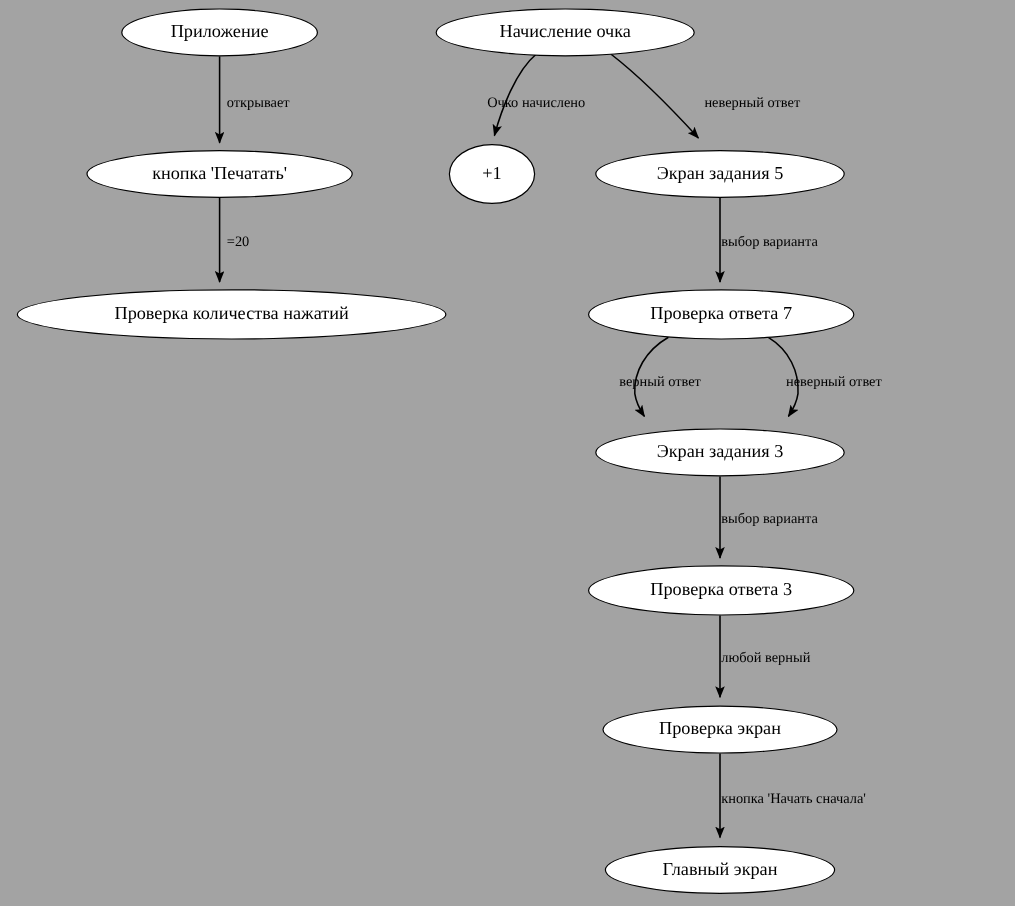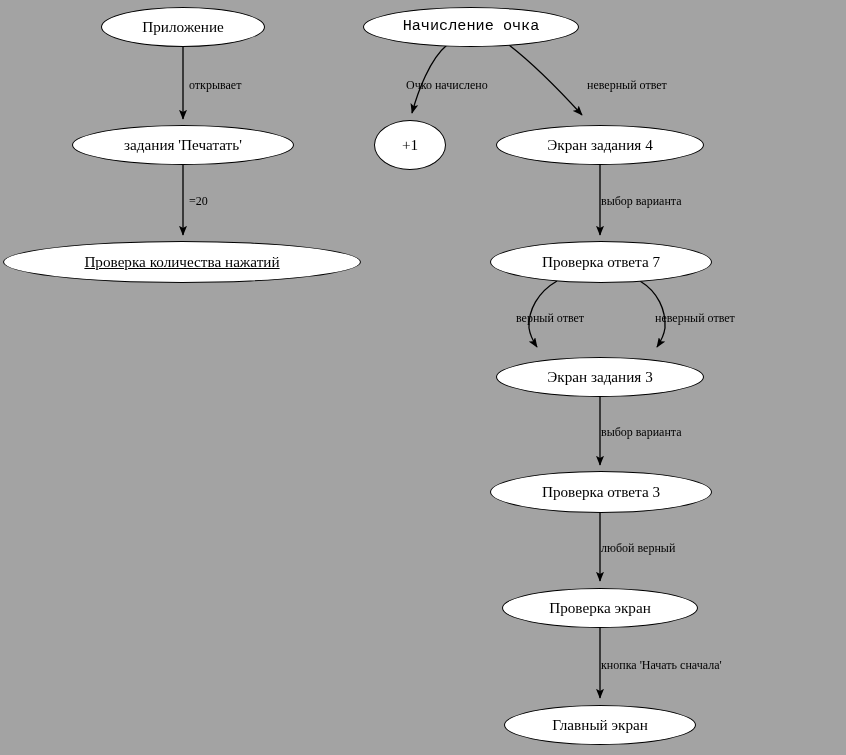--- a/index.html
+++ b/index.html
@@ -77,33 +77,33 @@
         <path d="M600,513 L600,581" fill="none" stroke="#000000" stroke-width="1.3" marker-end="url(#arrowhead)"></path>
         <path d="M600,628 L600,698" fill="none" stroke="#000000" stroke-width="1.3" marker-end="url(#arrowhead)"></path>
       </g>
   </svg>
 
   <div id="nodes-layer">
       <div class="node" style="left: 101px; top: 7px; width: 164px; height: 40px; border-color: rgb(0, 0, 0);">
         <span class="node-label" style="color: rgb(0, 0, 0);">Приложение</span>
       </div>
       <div class="node" style="left: 72px; top: 125px; width: 222px; height: 40px; border-color: rgb(0, 0, 0);">
-        <span class="node-label" style="color: rgb(0, 0, 0);">задания 'Печатать'</span>
+        <span class="node-label" style="color: rgb(0, 0, 0);">кнопка 'Печатать'</span>
       </div>
-      <div class="node" style="left: 3px; top: 241px; width: 358px; height: 42px; border-color: rgb(0, 0, 0); text-decoration: underline;">
+      <div class="node" style="left: 14px; top: 241px; width: 358px; height: 42px; border-color: rgb(0, 0, 0);">
         <span class="node-label" style="color: rgb(0, 0, 0);">Проверка количества нажатий</span>
       </div>
-      <div class="node" style="left: 363px; top: 7px; width: 216px; height: 40px; border-color: rgb(0, 0, 0); font-family: Liberation Mono, monospace;">
+      <div class="node" style="left: 363px; top: 7px; width: 216px; height: 40px; border-color: rgb(0, 0, 0);">
         <span class="node-label" style="color: rgb(0, 0, 0);">Начисление очка</span>
       </div>
       <div class="node" style="left: 374px; top: 120px; width: 72px; height: 50px; border-color: rgb(0, 0, 0);">
         <span class="node-label" style="color: rgb(0, 0, 0);">+1</span>
       </div>
       <div class="node" style="left: 496px; top: 125px; width: 208px; height: 40px; border-color: rgb(0, 0, 0);">
-        <span class="node-label" style="color: rgb(0, 0, 0);">Экран задания 4</span>
+        <span class="node-label" style="color: rgb(0, 0, 0);">Экран задания 5</span>
       </div>
       <div class="node" style="left: 490px; top: 241px; width: 222px; height: 42px; border-color: rgb(0, 0, 0);">
         <span class="node-label" style="color: rgb(0, 0, 0);">Проверка ответа 7</span>
       </div>
       <div class="node" style="left: 496px; top: 357px; width: 208px; height: 40px; border-color: rgb(0, 0, 0);">
         <span class="node-label" style="color: rgb(0, 0, 0); text-align: right;">Экран задания 3</span>
       </div>
       <div class="node" style="left: 490px; top: 471px; width: 222px; height: 42px; border-color: rgb(0, 0, 0);">
         <span class="node-label" style="color: rgb(0, 0, 0);">Проверка ответа 3</span>
       </div>

